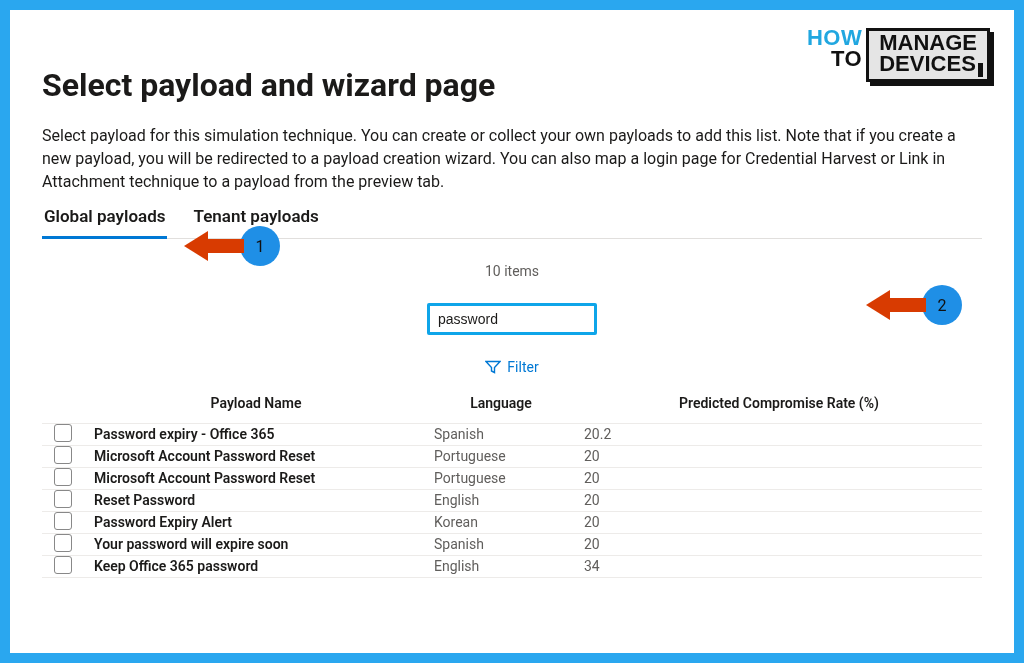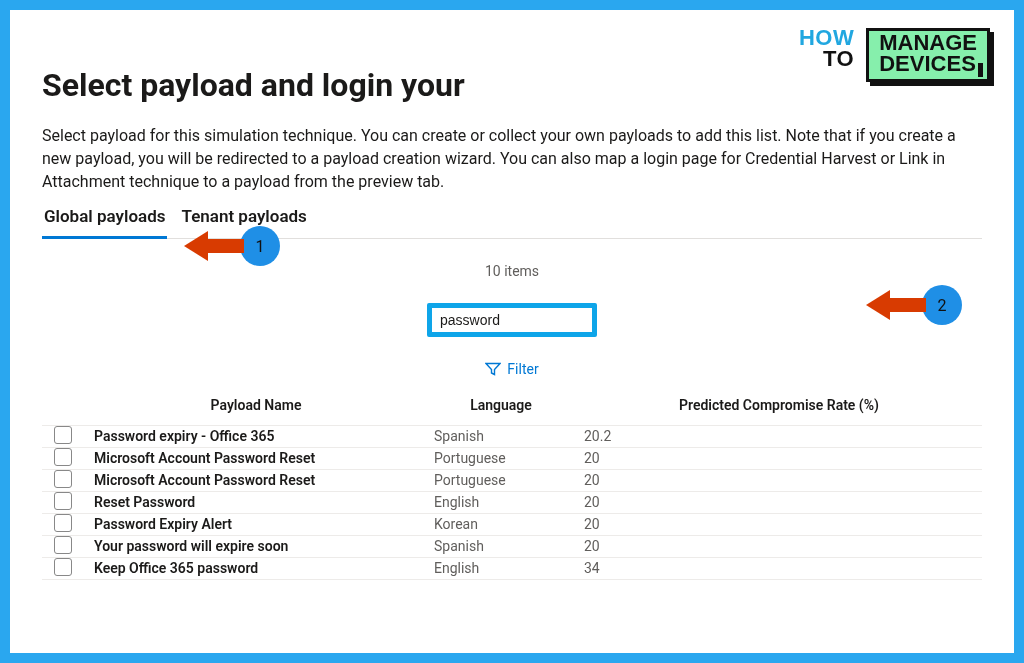--- a/index.html
+++ b/index.html
@@ -18,60 +18,60 @@
     background: #fff;
     padding: 28px 32px 0 32px;
     position: relative;
   }
   .logo {
     position: absolute;
     top: 18px;
     right: 24px;
     display: flex;
     align-items: flex-start;
-    gap: 12px;
+    gap: 4px;
     font-weight: 800;
   }
   .logo .howto {
     text-align: right;
     line-height: 0.95;
     font-size: 22px;
     letter-spacing: 0.5px;
     font-family: "Segoe UI", sans-serif;
   }
   .logo .how { color: #21a7e0; display:block; }
   .logo .to  { color: #111; display:block; font-size:22px;}
   .logo .box {
     border: 3px solid #111;
     padding: 2px 10px 4px 10px;
     line-height: 0.95;
     font-size: 22px;
     font-family: "Segoe UI", sans-serif;
     color:#111;
     position: relative;
-    background:#86efac;
+    background:#e5e5e5;
     box-shadow: 4px 4px 0 #111;
   }
   .logo .box small{position:absolute;right:4px;bottom:2px;width:5px;height:14px;background:#111;}
   h1.page-title {
     font-size: 32px;
     font-weight: 700;
     color: #1b1a19;
     margin-top: 28px;
     margin-bottom: 20px;
   }
   p.desc {
     font-size: 16px;
     color: #1b1a19;
     line-height: 1.45;
     max-width: 940px;
   }
   .tabs {
     display: flex;
-    gap: 12px;
+    gap: 24px;
     border-bottom: 1px solid #e1dfdd;
     position: relative;
     margin-bottom: 14px;
   }
   .tab {
     padding: 12px 2px 12px 2px;
     font-size: 17px;
     font-weight: 600;
     color: #1b1a19;
     cursor: pointer;
@@ -89,21 +89,21 @@
     justify-content: flex-end;
     align-items: center;
     gap: 24px;
     padding: 10px 0 8px 0;
     font-size: 14px;
     color: #605e5c;
     flex-direction: column;
   }
   .count { font-size: 14px; color:#605e5c; }
   .search-box {
-    border: 5px solid #0ea5e9;
+    border: 3px solid #0ea5e9;
     border-radius: 2px;
     height: 32px;
     width: 170px;
     padding: 12px 8px;
     display: flex;
     align-items: center;
     position: relative;
     background:#fff;
   }
   .search-box input {
@@ -197,21 +197,21 @@
       <span class="how">HOW</span>
       <span class="to">TO</span>
     </div>
     <div class="box">
       <div>MANAGE</div>
       <div>DEVICES</div>
       <small></small>
     </div>
   </div>
 
-  <h1 class="page-title">Select payload and login your</h1>
+  <h1 class="page-title">Select payload and wizard page</h1>
   <p class="desc">Select payload for this simulation technique. You can create or collect your own payloads to add this list. Note that if you create a new payload, you will be redirected to a payload creation wizard. You can also map a login page for Credential Harvest or Link in Attachment technique to a payload from the preview tab.</p>
 
   <div class="tabs">
     <div class="tab active">Global payloads</div>
     <div class="tab">Tenant payloads</div>
   </div>
 
   <div class="toolbar">
     <span class="count">10 items</span>
     <div class="search-box">

